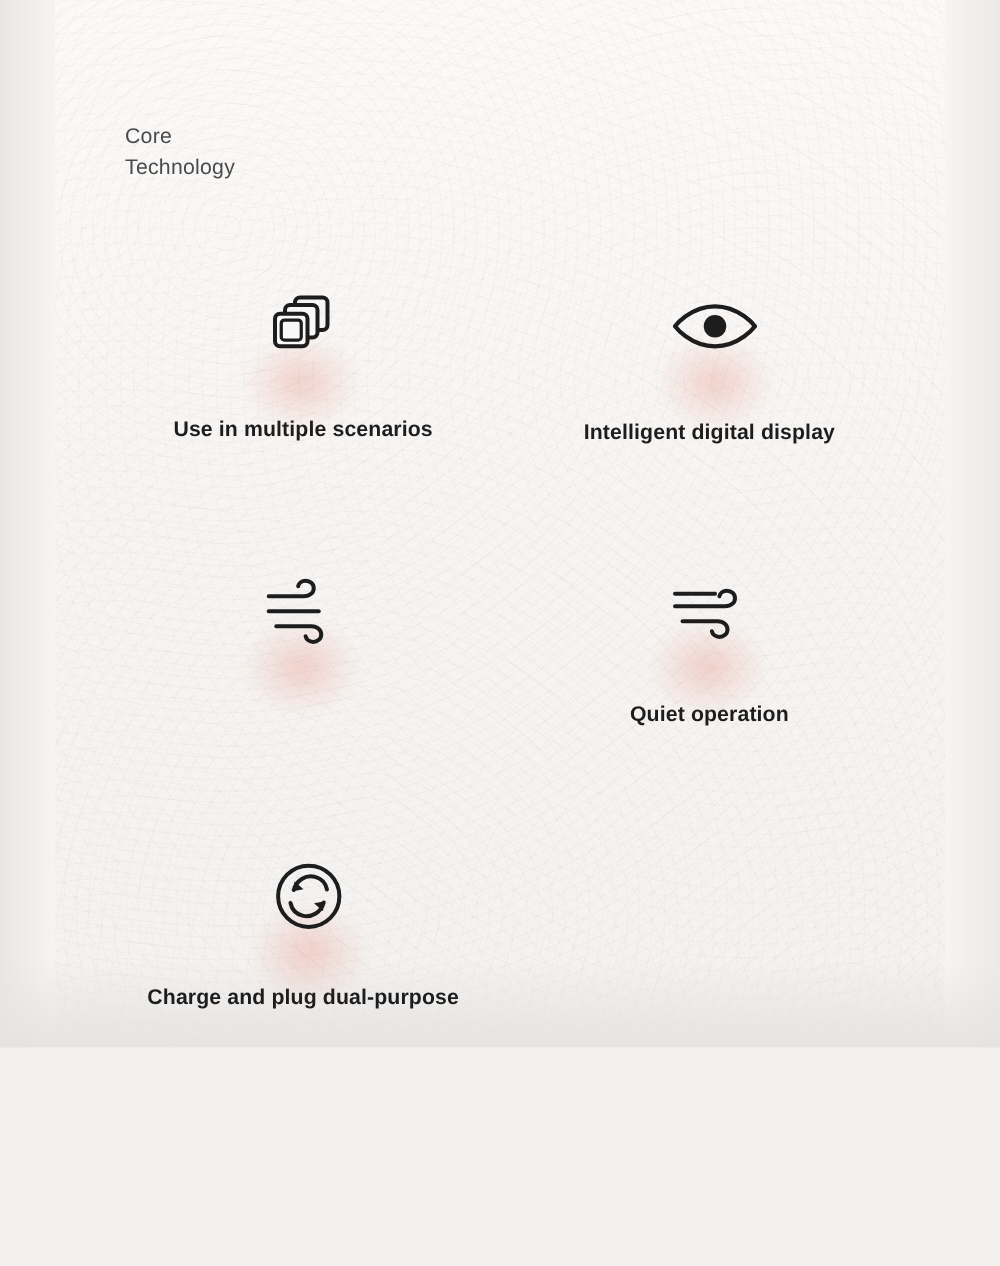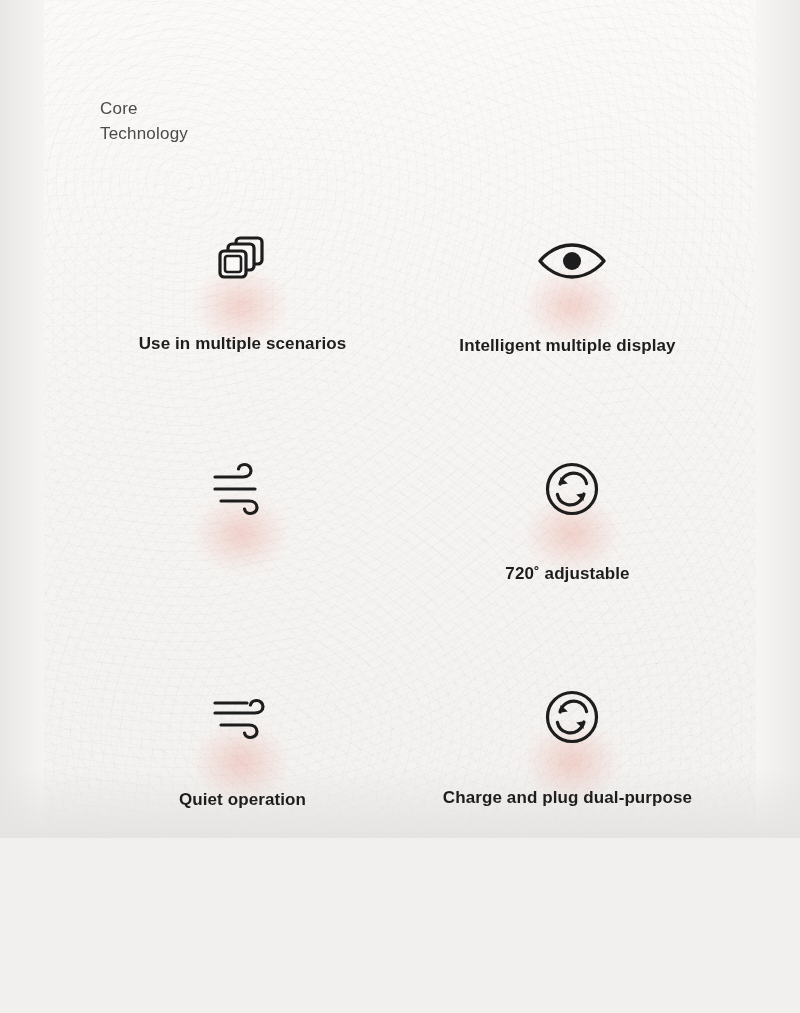--- a/index.html
+++ b/index.html
@@ -165,68 +165,54 @@
       <div class="feature-label">Use in multiple scenarios</div>
     </div>
 
     <div class="feature f1">
       <div class="icon-wrap">
         <svg width="72" height="46" viewBox="0 0 72 46" fill="none">
           <path d="M4 23C4 23 16 7 36 7C56 7 68 23 68 23C68 23 56 39 36 39C16 39 4 23 4 23Z" stroke="#1d1d1d" stroke-width="3.4" stroke-linejoin="round"></path>
           <circle cx="36" cy="23" r="9" fill="#1d1d1d"></circle>
         </svg>
       </div>
-      <div class="feature-label">Intelligent multiple display</div>
+      <div class="feature-label">Intelligent digital display</div>
     </div>
 
     <div class="feature f2">
       <div class="icon-wrap">
         <svg width="64" height="56" viewBox="0 0 64 56" fill="none" stroke="#1d1d1d" stroke-width="3.2" stroke-linecap="round">
           <path d="M6 16H34C39 16 42 13 42 9.5C42 6 39 3.5 35.5 3.5C32.5 3.5 30 5.5 29.5 8"></path>
           <path d="M6 28H46"></path>
           <path d="M12 40H40C45 40 48 43 48 46.5C48 50 45 52.5 41.5 52.5C38.5 52.5 36 50.5 35.5 48"></path>
         </svg>
       </div>
     </div>
 
-    <div class="feature f3">
+
+    <div class="feature f4">
+      <div class="icon-wrap">
+        <svg width="64" height="56" viewBox="0 0 64 56" fill="none" stroke="#1d1d1d" stroke-width="3.2" stroke-linecap="round">
+          <path d="M6 14H38"></path>
+          <path d="M6 24H46C51 24 54 21 54 17.5C54 14 51 11.5 47.5 11.5C44.5 11.5 42 13.5 41.5 16"></path>
+          <path d="M12 36H40C45 36 48 39 48 42.5C48 46 45 48.5 41.5 48.5C38.5 48.5 36 46.5 35.5 44"></path>
+        </svg>
+      </div>
+      <div class="feature-label">Quiet operation</div>
+    </div>
+
+    <div class="feature f5">
       <div class="icon-wrap">
         <svg width="64" height="62" viewBox="0 0 64 62" fill="none">
           <circle cx="32" cy="31" r="24.5" stroke="#1d1d1d" stroke-width="3.2"></circle>
           <g stroke="#1d1d1d" stroke-width="3.2" stroke-linecap="round" fill="none">
             <path d="M20 26C22 18.5 29.5 13.5 37 15.5C42 16.8 45.6 20.8 46.6 25.6"></path>
             <path d="M44 36C42 43.5 34.5 48.5 27 46.5C22 45.2 18.4 41.2 17.4 36.4"></path>
           </g>
           <path d="M20.5 19L20.2 26.8L27.8 25.4Z" fill="#1d1d1d"></path>
           <path d="M43.5 43L43.8 35.2L36.2 36.6Z" fill="#1d1d1d"></path>
         </svg>
       </div>
-      <div class="feature-label">720˚  adjustable</div>
-    </div>
-
-    <div class="feature f4">
-      <div class="icon-wrap">
-        <svg width="64" height="56" viewBox="0 0 64 56" fill="none" stroke="#1d1d1d" stroke-width="3.2" stroke-linecap="round">
-          <path d="M6 14H38"></path>
-          <path d="M6 24H46C51 24 54 21 54 17.5C54 14 51 11.5 47.5 11.5C44.5 11.5 42 13.5 41.5 16"></path>
-          <path d="M12 36H40C45 36 48 39 48 42.5C48 46 45 48.5 41.5 48.5C38.5 48.5 36 46.5 35.5 44"></path>
-        </svg>
-      </div>
-      <div class="feature-label">Quiet operation</div>
-    </div>
-
-    <div class="feature f5">
-      <div class="icon-wrap">
-        <svg width="64" height="62" viewBox="0 0 64 62" fill="none">
-          <circle cx="32" cy="31" r="24.5" stroke="#1d1d1d" stroke-width="3.2"></circle>
-          <g stroke="#1d1d1d" stroke-width="3.2" stroke-linecap="round" fill="none">
-            <path d="M20 26C22 18.5 29.5 13.5 37 15.5C42 16.8 45.6 20.8 46.6 25.6"></path>
-            <path d="M44 36C42 43.5 34.5 48.5 27 46.5C22 45.2 18.4 41.2 17.4 36.4"></path>
-          </g>
-          <path d="M20.5 19L20.2 26.8L27.8 25.4Z" fill="#1d1d1d"></path>
-          <path d="M43.5 43L43.8 35.2L36.2 36.6Z" fill="#1d1d1d"></path>
-        </svg>
-      </div>
       <div class="feature-label">Charge and plug dual-purpose</div>
     </div>
 
   </div>
 </div>
 
 </body></html>

